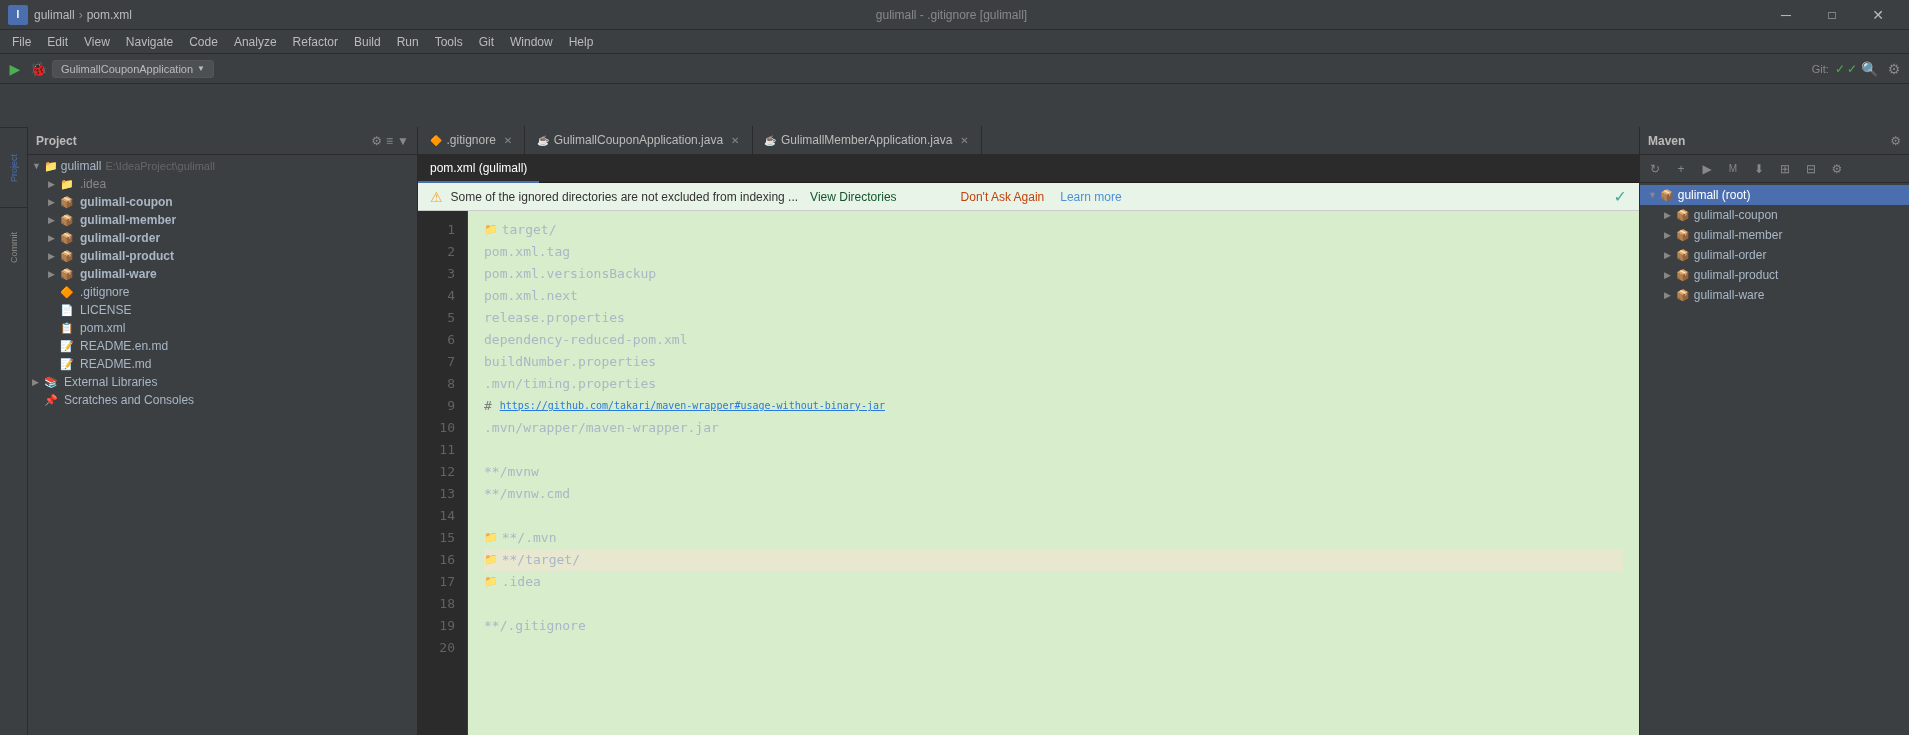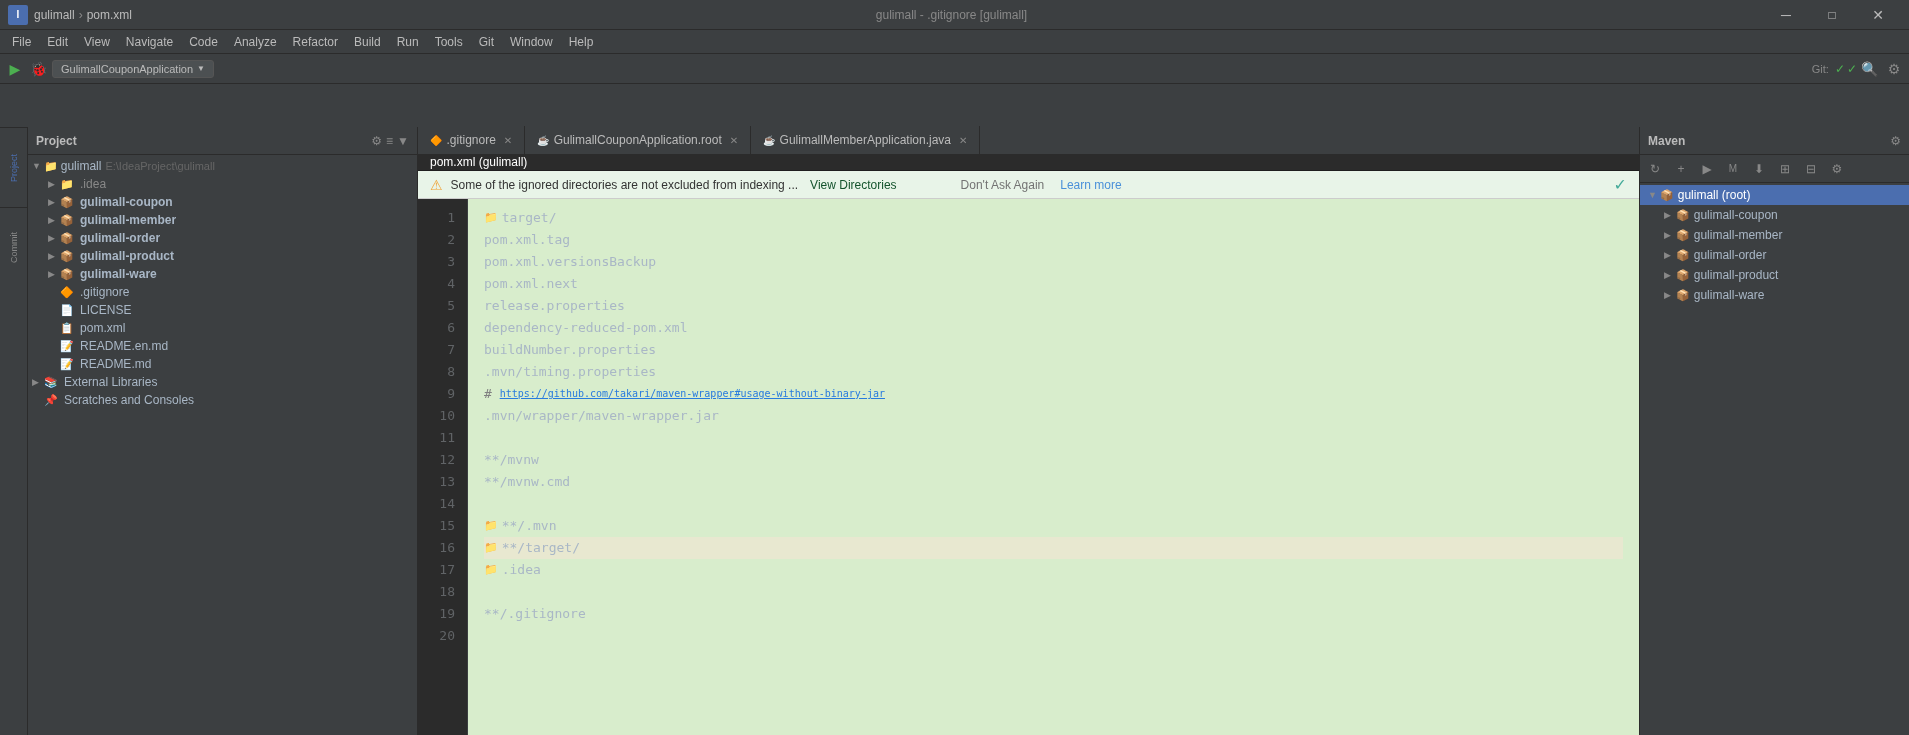--- a/index.html
+++ b/index.html
@@ -27,21 +27,21 @@
     .tree-arrow { font-size: 9px; color: #888; width: 12px; display: inline-block; }
     .tree-icon { font-size: 11px; margin-right: 3px; }
     .tree-label { font-size: 12px; }
     .folder-icon { color: #c5a33d; }
 
     
     #editor-area { flex: 1; display: flex; flex-direction: column; background: #2b2b2b; }
     #tabs-bar { height: 28px; background: #3c3f41; display: flex; align-items: flex-end; border-bottom: 1px solid #2b2b2b; }
     .tab { display: flex; align-items: center; padding: 4px 12px; font-size: 12px; color: #bbbbbb; cursor: pointer; border-right: 1px solid #2b2b2b; background: #3c3f41; height: 28px; gap: 4px; }
     .tab .tab-close { font-size: 10px; color: #888; margin-left: 4px; }
-    #editor-sub-tabs { height: 16px; background: #2b2b2b; display: flex; align-items: center; border-bottom: 1px solid #1e1e1e; }
+    #editor-sub-tabs { height: 28px; background: #2b2b2b; display: flex; align-items: center; border-bottom: 1px solid #1e1e1e; }
     .sub-tab { padding: 4px 12px; font-size: 12px; color: #bbbbbb; cursor: pointer; height: 28px; display: flex; align-items: center; }
     .sub-tab.active { color: #ffffff; border-bottom: 2px solid #4b6eaf; }
     #notification-bar { background: #e8f4e8; padding: 4px 12px; display: flex; align-items: center; gap: 8px; font-size: 12px; color: #333; border-bottom: 1px solid #ccc; height: 28px; }
 
     
     #code-editor { flex: 1; display: flex; background: #2b2b2b; overflow: hidden; }
     #line-numbers { width: 50px; background: #2b2b2b; padding: 8px 0; text-align: right; padding-right: 12px; font-family: 'Consolas', monospace; font-size: 13px; color: #606366; line-height: 22px; border-right: 1px solid #3c3f41; user-select: none; }
     #code-content { flex: 1; padding: 8px 16px; font-family: 'Consolas', monospace; font-size: 13px; line-height: 22px; overflow: auto; }
     .code-line { white-space: pre; display: flex; align-items: center; }
     .code-line.highlighted { background: #3a3a2a; }
@@ -240,41 +240,41 @@
   <div id="editor-area">
 
     <div id="tabs-bar">
       <div class="tab">
         <span style="color:#cc7832;font-size:10px;">🔶</span>
         <span>.gitignore</span>
         <span class="tab-close">✕</span>
       </div>
       <div class="tab">
         <span style="color:#6897bb;font-size:10px;">☕</span>
-        <span>GulimallCouponApplication.root</span>
+        <span>GulimallCouponApplication.java</span>
         <span class="tab-close">✕</span>
       </div>
       <div class="tab">
         <span style="color:#6897bb;font-size:10px;">☕</span>
         <span>GulimallMemberApplication.java</span>
         <span class="tab-close">✕</span>
       </div>
     </div>
 
     <div id="editor-sub-tabs">
       <div class="sub-tab active">
         <span>pom.xml (gulimall)</span>
       </div>
     </div>
 
     <div id="notification-bar">
       <span style="color:#f0a030;font-size:14px;">⚠</span>
       <span style="color:#333;">Some of the ignored directories are not excluded from indexing ...</span>
       <a style="color:#14532d;cursor:pointer;text-decoration:none;margin-left:4px;">View Directories</a>
-      <a style="color:#737373;cursor:pointer;text-decoration:none;margin-left:8px;padding-left:48px;">Don't Ask Again</a>
+      <a style="color:#c2410c;cursor:pointer;text-decoration:none;margin-left:8px;padding-left:48px;">Don't Ask Again</a>
       <a style="color:#4a90d9;cursor:pointer;text-decoration:none;margin-left:8px;">Learn more</a>
       <span style="margin-left:auto;color:#4a9;font-size:16px;">✓</span>
     </div>
 
     <div id="code-editor">
 
       <div id="line-numbers">
         <div>1</div>
         <div>2</div>
         <div>3</div>

